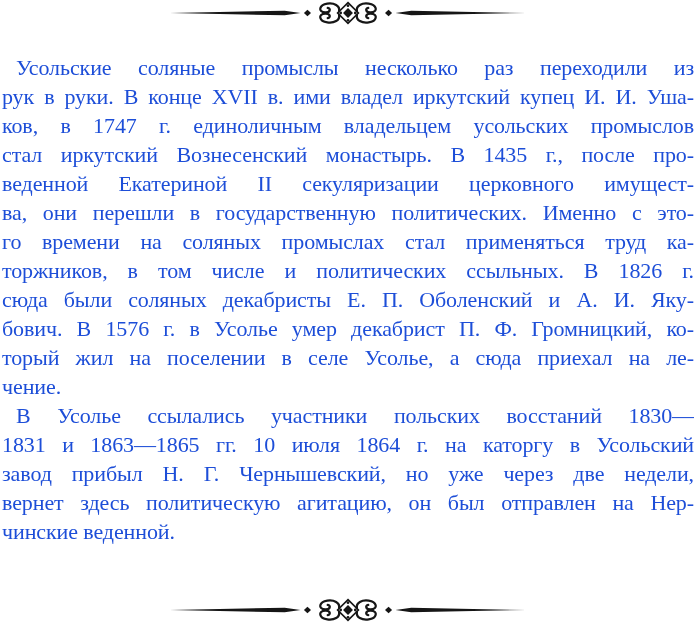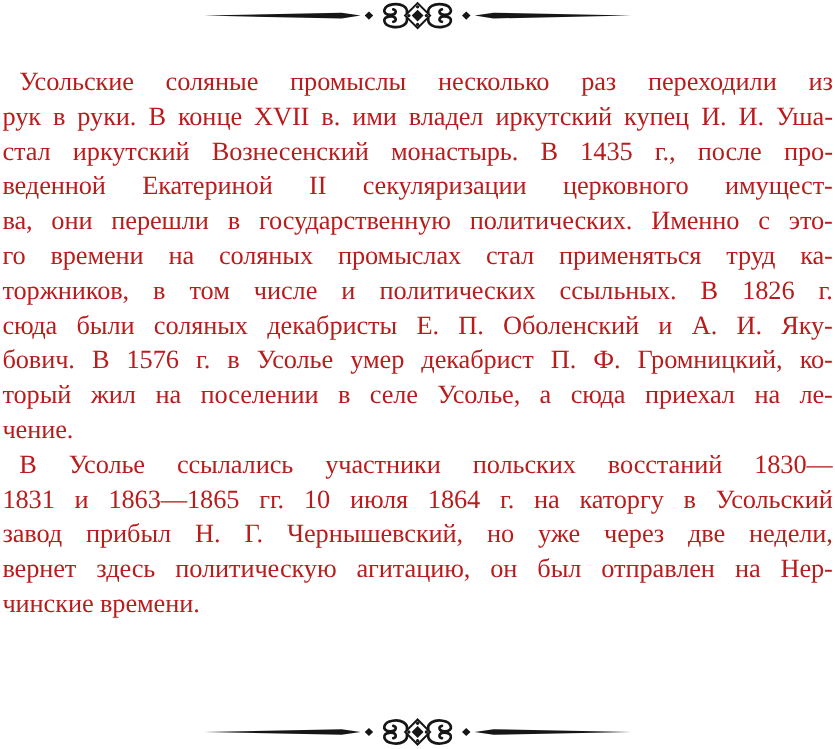--- a/index.html
+++ b/index.html
@@ -6,21 +6,21 @@
   body {
     width: 696px; height: 624px;
     background: #ffffff;
     overflow: hidden;
     font-family: "Liberation Serif", "DejaVu Serif", serif;
   }
   .page {
     position: relative;
     width: 696px; height: 624px;
     background: #ffffff;
-    color: #b91c1c;
+    color: #1d4ed8;
   }
   .divider {
     position: absolute;
     left: 50%;
     transform: translateX(-50%);
     width: 356px; height: 26px;
   }
   .divider.top { top: 0px; }
   .divider.bottom { top: 597px; }
   .text-block {
@@ -77,36 +77,37 @@
       <circle cx="187.4" cy="13" r="1.4" fill="#161616"></circle>
       <circle cx="180" cy="20.4" r="1.4" fill="#161616"></circle>
       <circle cx="172.6" cy="13" r="1.4" fill="#161616"></circle>
     </g>
   </svg>
 
   <div class="text-block">
       <div class="paragraph">
         <div class="line first">Усольские соляные промыслы несколько раз переходили из</div>
         <div class="line">рук в руки. В конце XVII в. ими владел иркутский купец И. И. Уша-</div>
+        <div class="line">ков, в 1747 г. единоличным владельцем усольских промыслов</div>
         <div class="line">стал иркутский Вознесенский монастырь. В 1435 г., после про-</div>
         <div class="line">веденной Екатериной II секуляризации церковного имущест-</div>
         <div class="line">ва, они перешли в государственную политических. Именно с это-</div>
         <div class="line">го времени на соляных промыслах стал применяться труд ка-</div>
         <div class="line">торжников, в том числе и политических ссыльных. В 1826 г.</div>
         <div class="line">сюда были соляных декабристы Е. П. Оболенский и А. И. Яку-</div>
         <div class="line">бович. В 1576 г. в Усолье умер декабрист П. Ф. Громницкий, ко-</div>
         <div class="line">торый жил на поселении в селе Усолье, а сюда приехал на ле-</div>
         <div class="line last">чение.</div>
       </div>
       <div class="paragraph">
         <div class="line first">В Усолье ссылались участники польских восстаний 1830—</div>
         <div class="line">1831 и 1863—1865 гг. 10 июля 1864 г. на каторгу в Усольский</div>
         <div class="line">завод прибыл Н. Г. Чернышевский, но уже через две недели,</div>
         <div class="line">вернет здесь политическую агитацию, он был отправлен на Нер-</div>
-        <div class="line last">чинские времени.</div>
+        <div class="line last">чинские веденной.</div>
       </div>
     </div>
 
   <svg class="divider bottom" viewBox="0 0 360 26" xmlns="http://www.w3.org/2000/svg">
     <g fill="#161616" stroke="none">
       <polygon points="0,13 116,10.6 132,13 116,15.4"></polygon>
       <polygon points="360,13 244,10.6 228,13 244,15.4"></polygon>
       <polygon points="139,9.6 142.6,13 139,16.4 135.4,13"></polygon>
       <polygon points="221,9.6 224.6,13 221,16.4 217.4,13"></polygon>
     </g>

